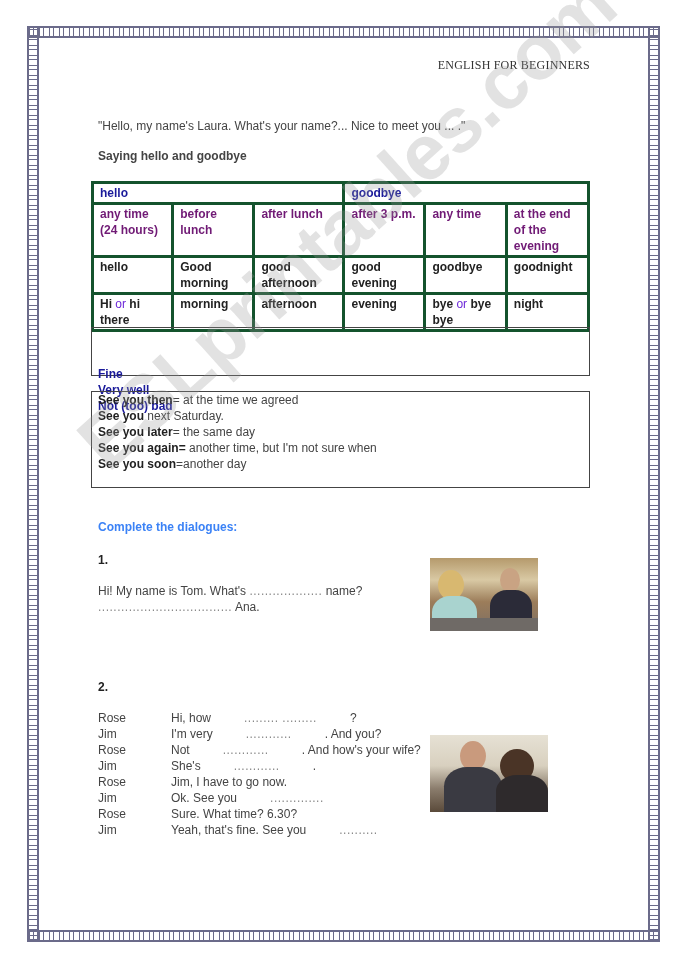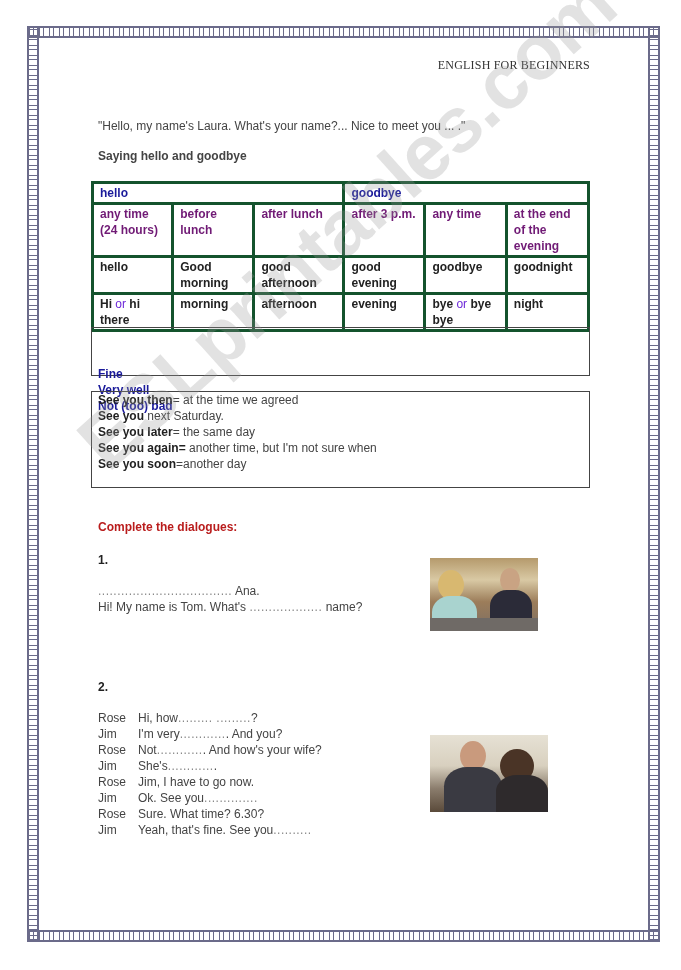--- a/index.html
+++ b/index.html
@@ -60,38 +60,38 @@
     .howbox .right { padding: 1px 6px; line-height: 16px; margin-top: 37px; }
 
     .byebox {
       position: absolute; left: 91px; top: 391px; width: 499px; height: 97px;
       border: 1px solid #444; padding: 1px 6px; font-size: 12px; line-height: 15.9px; color: #444;
     }
     .byebox .hd { color: #1a1a9a; font-weight: bold; }
     .byebox .hd .norm { font-weight: normal; }
     .byebox b { color: #222; }
 
-    .complete { position: absolute; left: 98px; top: 520px; font-size: 12px; font-weight: bold; color: #b91c1c; }
+    .complete { position: absolute; left: 98px; top: 520px; font-size: 12px; font-weight: bold; color: #3b82f6; }
     .num1 { position: absolute; left: 98px; top: 553px; font-size: 12px; font-weight: bold; color: #222; }
     .dlg1 { position: absolute; left: 98px; top: 583px; font-size: 12px; color: #444; line-height: 16px; }
     .dots { color: #888; letter-spacing: 0.5px; }
 
     .photo1 {
       position: absolute; left: 430px; top: 558px; width: 108px; height: 73px; overflow: hidden;
       background: linear-gradient(180deg, #b59a6c 0%, #d9c9a4 30%, #9c7d5a 60%, #7c6e63 100%);
     }
     .photo2 {
       position: absolute; left: 430px; top: 735px; width: 118px; height: 77px; overflow: hidden;
       background: linear-gradient(180deg, #e6e1d4 0%, #d8d0bf 40%, #8a7c6c 70%, #5a4a3a 100%);
     }
     .shape { position: absolute; border-radius: 50%; }
 
     .num2 { position: absolute; left: 98px; top: 680px; font-size: 12px; font-weight: bold; color: #222; }
     .dlg2 { position: absolute; left: 98px; top: 710px; font-size: 12px; color: #444; line-height: 16px; }
-    .dlg2 .row { display: flex; }
+    .dlg2 .row { display: flex; gap: 33px; }
     .dlg2 .spk { width: 40px; }
 
     .watermark {
       position: absolute; left: 60px; top: 420px; transform: rotate(-42deg); transform-origin: left top;
       font-size: 78px; font-weight: bold; color: rgba(150,150,150,0.28); white-space: nowrap;
       font-family: "Liberation Sans", sans-serif; letter-spacing: -1px; pointer-events: none;
     }
   </style>
 </head>
 <body>
@@ -153,22 +153,22 @@
     <div><b>See you</b><span> next Saturday.</span></div>
     <div><b>See you later</b><span>= the same day</span></div>
     <div><b>See you again=</b><span> another time, but I'm not sure when</span></div>
     <div><b>See you soon</b><span>=another day</span></div>
   </div>
 
   <div class="complete">Complete the dialogues:</div>
 
   <div class="num1">1.</div>
   <div class="dlg1">
+    <div><span>Hi! My name is Tom. What's </span><span class="dots">...................</span><span> name?</span></div>
     <div><span class="dots">...................................</span><span> Ana.</span></div>
-    <div><span>Hi! My name is Tom. What's </span><span class="dots">...................</span><span> name?</span></div>
   </div>
 
   <div class="photo1">
     <div class="shape" style="left:8px;top:12px;width:26px;height:30px;background:#d8b870;"></div>
     <div class="shape" style="left:2px;top:38px;width:45px;height:40px;background:#a9d3cf;border-radius:40% 40% 0 0;"></div>
     <div class="shape" style="left:70px;top:10px;width:20px;height:24px;background:#c9a383;"></div>
     <div class="shape" style="left:60px;top:32px;width:42px;height:40px;background:#2b2b38;border-radius:40% 40% 0 0;"></div>
     <div style="position:absolute;left:0;top:60px;width:108px;height:13px;background:#6f6a66;"></div>
   </div>
 

